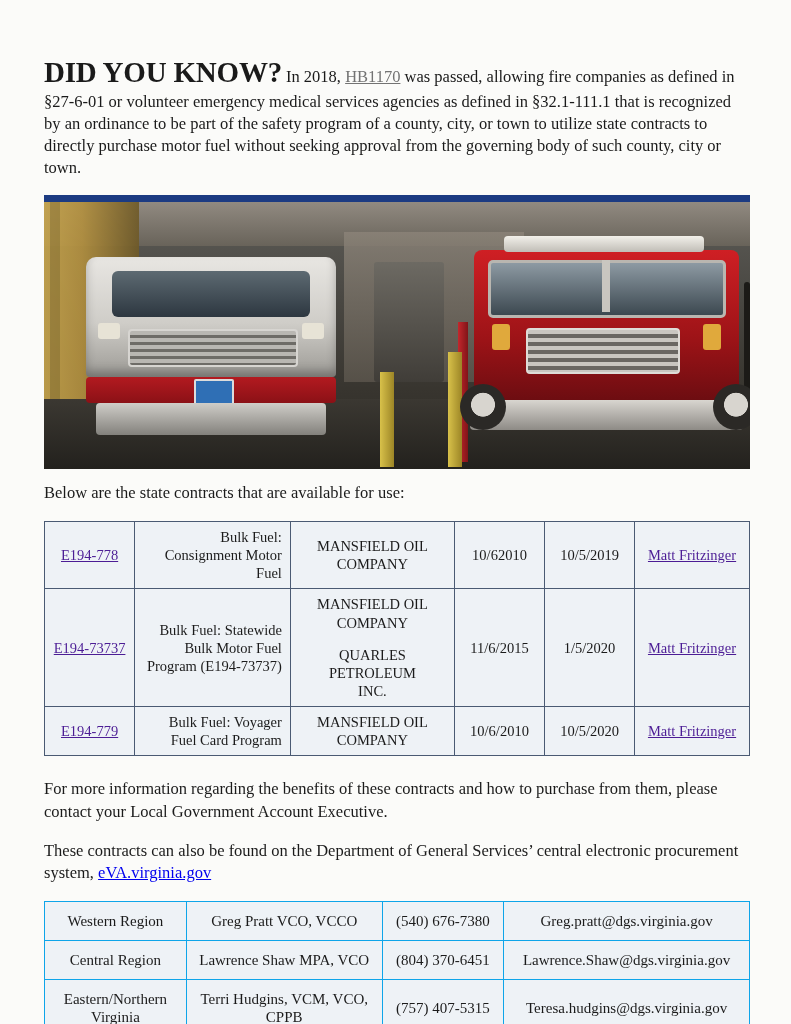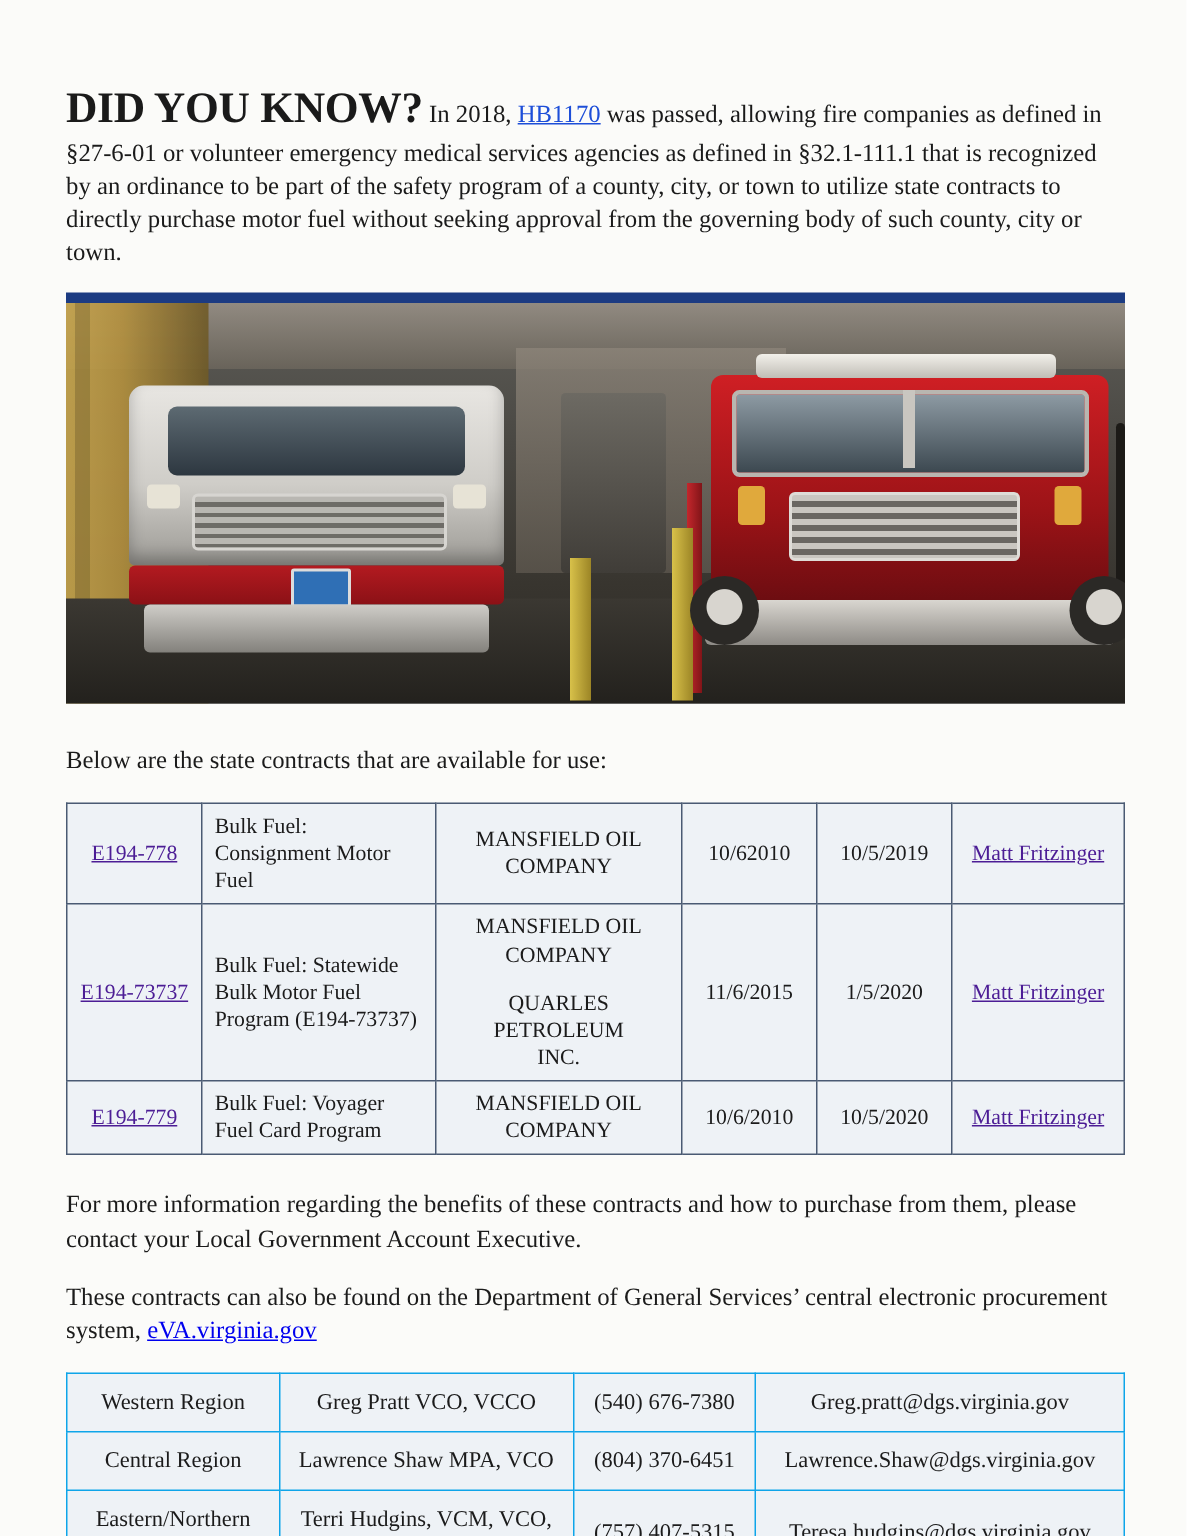--- a/index.html
+++ b/index.html
@@ -37,21 +37,21 @@
     color: #1a1a1a;
   }
   .intro .headline {
     font-family: "Liberation Serif", serif;
     font-weight: bold;
     font-size: 29px;
     letter-spacing: -0.2px;
     margin-right: 4px;
   }
   .intro a {
-    color: #1d4ed8;
+    color: #737373;
     text-decoration: underline;
   }
 
   
   .photo-wrap {
     margin-top: 14px;
     width: 706px;
   }
   .photo-bar {
     height: 7px;
@@ -196,21 +196,21 @@
     position:absolute; left: 700px; top: 80px; width: 6px; height: 140px;
     background:#1c1a17; border-radius: 3px;
   }
   .photo .redpipe {
     position:absolute; left: 414px; top: 120px; width: 10px; height: 140px;
     background: linear-gradient(90deg,#c3272c,#811418);
   }
 
   
   .lead {
-    margin-top: 27px;
+    margin-top: 13px;
     font-size: 16.5px;
     line-height: 1.35;
   }
 
   
   table {
     border-collapse: collapse;
     width: 706px;
     font-size: 14.5px;
   }
@@ -219,21 +219,21 @@
     background: #eef2f6;
   }
   .contracts td {
     border: 1px solid #4a5a73;
     padding: 6px 8px;
     text-align: center;
     vertical-align: middle;
     line-height: 1.25;
   }
   .contracts td.c-id { width: 86px; }
-  .contracts td.c-desc { width: 160px; text-align: left; }
+  .contracts td.c-desc { width: 160px; text-align: right; }
   .contracts td.c-vendor { width: 168px; }
   .contracts td.c-date { width: 78px; }
   .contracts td.c-contact { width: 112px; }
   .contracts a, .link {
     color: #4c1d95;
     text-decoration: underline;
   }
   .contracts .vendor-two span { display: block; }
   .contracts .vendor-two .gap { height: 14px; }
 

